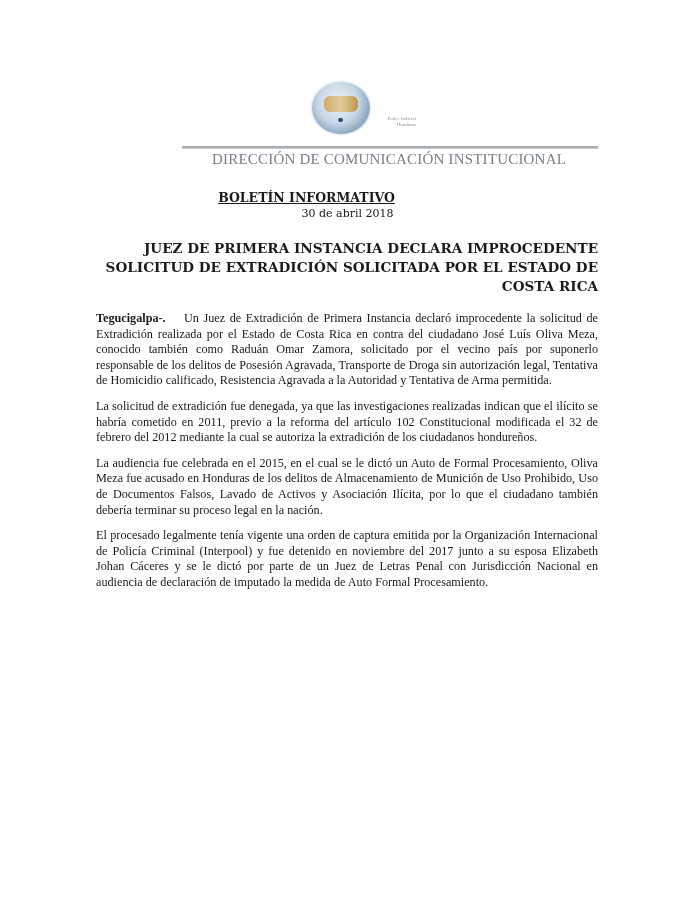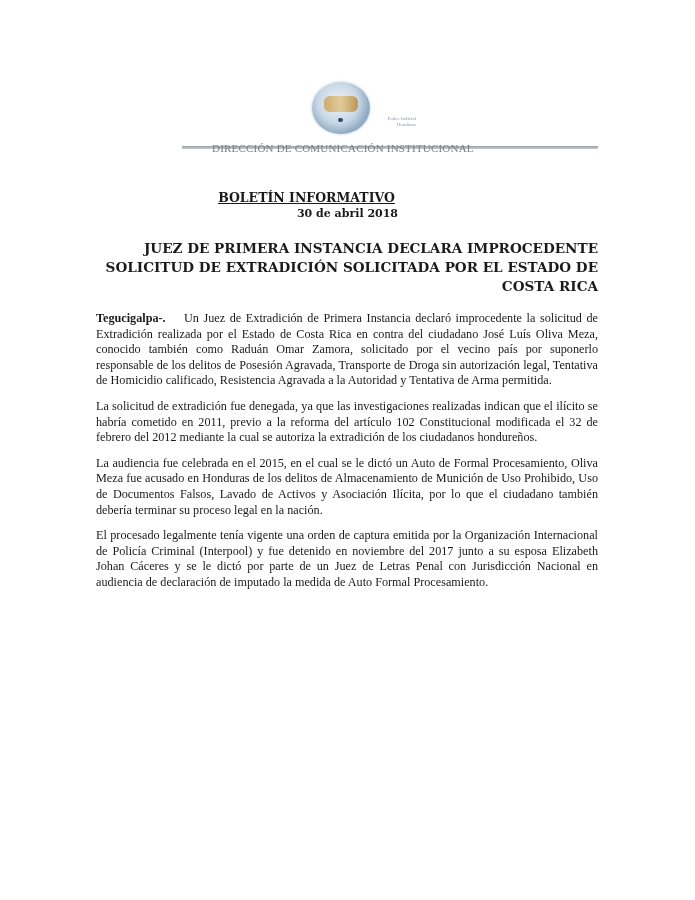--- a/index.html
+++ b/index.html
@@ -7,24 +7,24 @@
   .page { position: absolute; left: 0; top: 0; width: 695px; height: 900px; }
   .logo { position: absolute; left: 308px; top: 80px; width: 110px; height: 60px; }
   .logo-circle { position: absolute; left: 4px; top: 2px; width: 58px; height: 52px; border-radius: 50%;
     background: radial-gradient(circle at 45% 40%, #eef3f8 0%, #c9d8e6 45%, #8fa9c2 70%, #dde6ef 100%);
     box-shadow: 0 0 3px #b6c7d8; }
   .logo-figure { position: absolute; left: 16px; top: 16px; width: 34px; height: 16px; border-radius: 6px;
     background: linear-gradient(90deg, #c9a35a, #e2c489, #b88b3e); opacity: 0.85; }
   .logo-dot { position: absolute; left: 30px; top: 38px; width: 5px; height: 4px; background: #2d4a6e; border-radius: 2px; }
   .logo-text { position: absolute; left: 64px; top: 36px; font-family: "Liberation Serif", serif; font-size: 5px; line-height: 6px; color: #8a97a6; text-align: right; width: 44px; }
   .rule { position: absolute; left: 182px; top: 146px; width: 416px; height: 3px; background: linear-gradient(180deg, #9aa0a6, #c8ccd0); }
-  .dept { position: absolute; left: 212px; top: 142px; font-family: "Liberation Serif", serif; font-size: 11px; letter-spacing: 0.2px; color: #7a8088; }
+  .dept { position: absolute; left: 212px; top: 151px; font-family: "Liberation Serif", serif; font-size: 15px; letter-spacing: 0.2px; color: #7a8088; }
   .bulletin { position: absolute; left: 0; width: 613px; top: 190px; text-align: center; font-weight: bold; font-size: 12.5px; }
   .bulletin span { text-decoration: underline; }
-  .date { position: absolute; left: 0; width: 695px; top: 207px; text-align: center; font-weight: bold; font-size: 11px; }
+  .date { position: absolute; left: 0; width: 695px; top: 207px; text-align: center; font-weight: normal; font-size: 11px; }
   .headline { position: absolute; left: 96px; width: 502px; top: 239px; text-align: right; font-weight: bold; font-size: 13.6px; line-height: 19px; }
   .body { position: absolute; left: 96px; width: 502px; top: 311px; font-family: "Liberation Serif", serif; font-size: 12.2px; line-height: 15.6px; text-align: justify; }
   .body p { margin: 0 0 10px 0; }
   .lead { font-weight: bold; }
 </style>
 </head>
 <body>
 
 <div class="page">
   <div class="logo">

